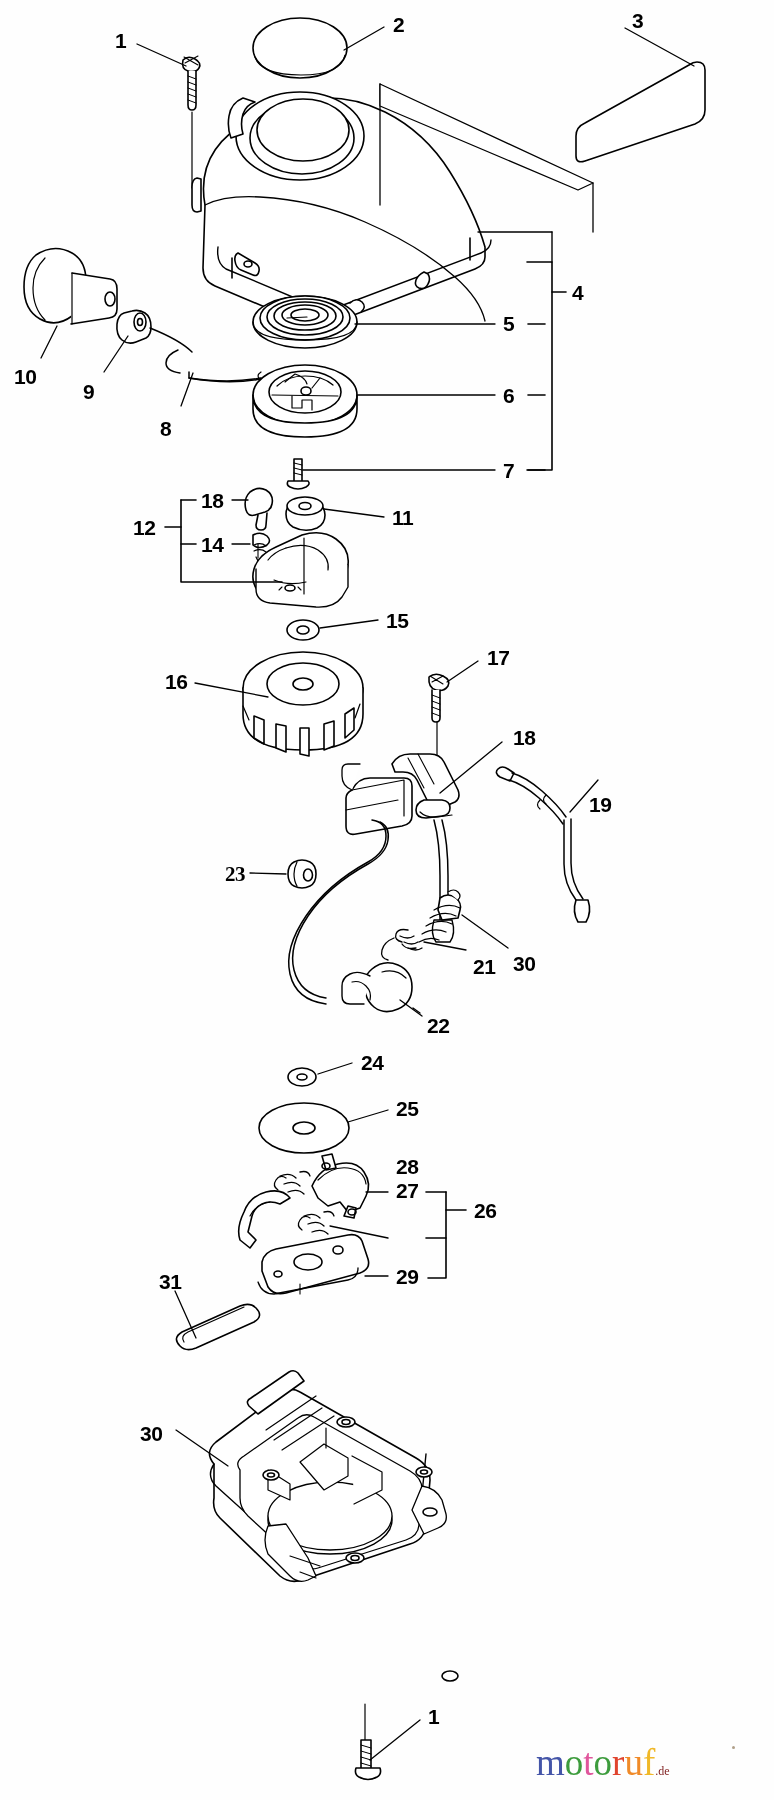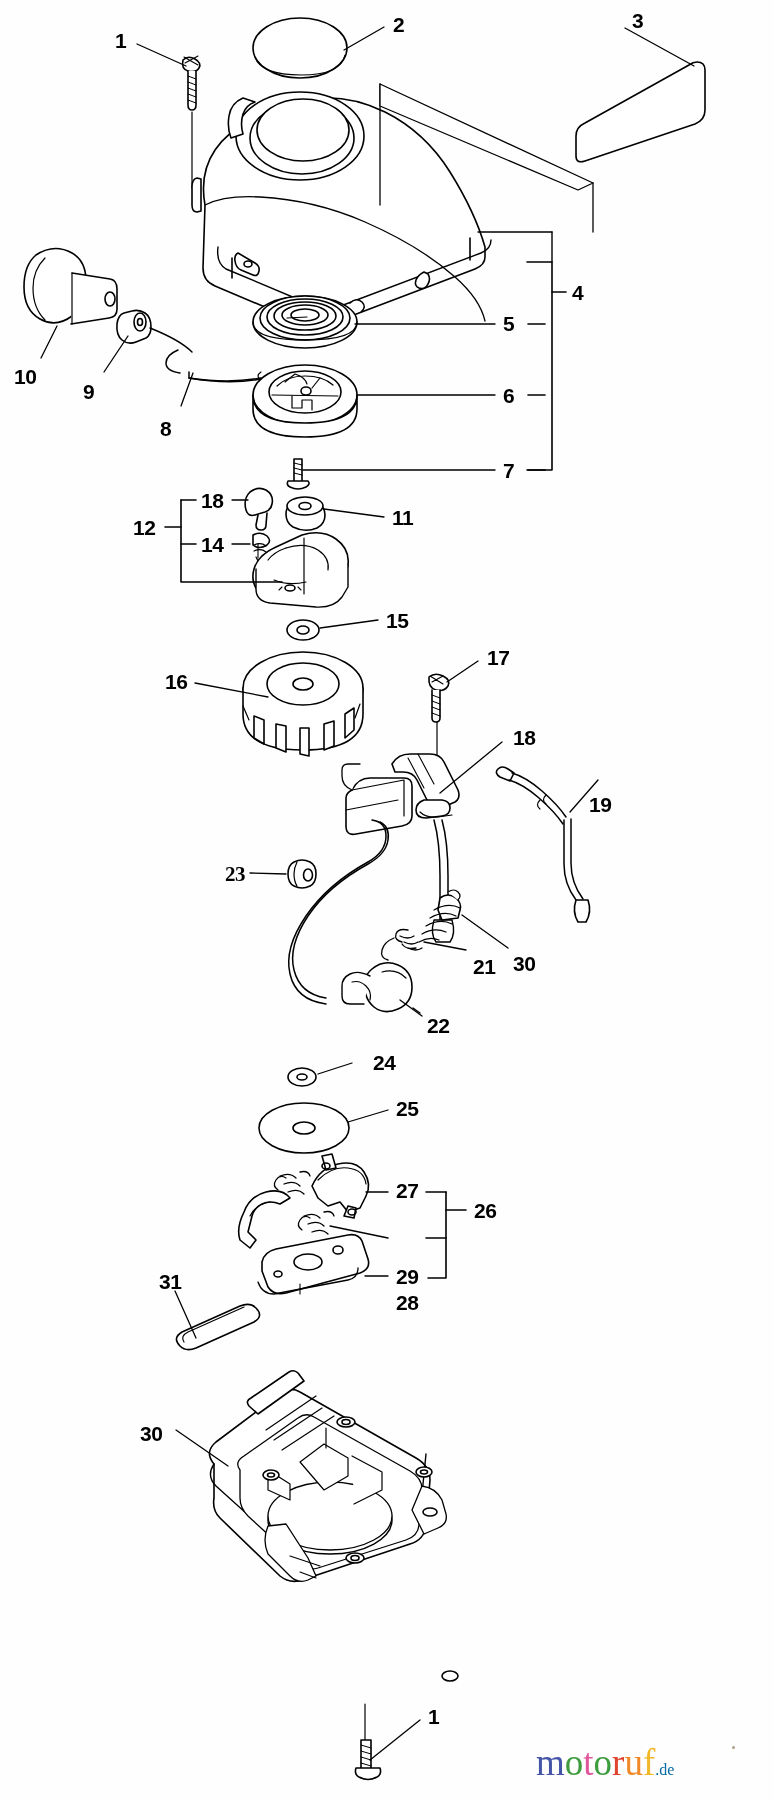--- a/index.html
+++ b/index.html
@@ -41,22 +41,22 @@
     left: 536px;
     top: 1744px;
     font-family: "Liberation Serif", serif;
     font-size: 37px;
     line-height: 1;
     white-space: nowrap;
     user-select: none;
   }
   #watermark .wm-l { display: inline-block; }
   #watermark .wm-suffix {
-    font-size: 16px;
-    color: #0369a1;
+    font-size: 12px;
+    color: #7f1d1d;
     vertical-align: baseline;
     letter-spacing: 0px;
   }
   #watermark .wm-dot {
     position: absolute;
     left: 196px;
     top: 2px;
     width: 3px;
     height: 3px;
     border-radius: 50%;
@@ -448,25 +448,25 @@
   <div class="callout" style="left:201px; top:534px;">14</div>
   <div class="callout" style="left:386px; top:610px;">15</div>
   <div class="callout" style="left:165px; top:671px;">16</div>
   <div class="callout" style="left:487px; top:647px;">17</div>
   <div class="callout" style="left:513px; top:727px;text-align:right;">18</div>
   <div class="callout" style="left:589px; top:758px;margin-top:36px;">19</div>
   <div class="callout" style="left:513px; top:953px;">30</div>
   <div class="callout" style="left:473px; top:956px;">21</div>
   <div class="callout" style="left:427px; top:1015px;">22</div>
   <div class="callout" style="left:225px; top:864px;font-family:Liberation Serif, serif;">23</div>
-  <div class="callout" style="left:361px; top:1052px;margin-left:12px;">24</div>
+  <div class="callout" style="left:361px; top:1052px;">24</div>
   <div class="callout" style="left:396px; top:1098px;">25</div>
   <div class="callout" style="left:474px; top:1200px;">26</div>
   <div class="callout" style="left:396px; top:1180px;">27</div>
-  <div class="callout" style="left:396px; top:1292px;">28</div>
+  <div class="callout" style="left:396px; top:1156px;">28</div>
   <div class="callout" style="left:396px; top:1266px;">29</div>
   <div class="callout" style="left:140px; top:1423px;">30</div>
   <div class="callout" style="left:159px; top:1271px;">31</div>
   <div class="callout" style="left:428px; top:1706px;">1</div>
 
   <div id="watermark">
     <span class="wm-l" style="color:#4455a8;">m</span><span class="wm-l" style="color:#3d9c3d;">o</span><span class="wm-l" style="color:#e0569c;">t</span><span class="wm-l" style="color:#3d9c3d;">o</span><span class="wm-l" style="color:#e0442e;">r</span><span class="wm-l" style="color:#f08a28;">u</span><span class="wm-l" style="color:#f0b828;">f</span><span class="wm-suffix">.de</span>
     <span class="wm-dot"></span>
   </div>
 

